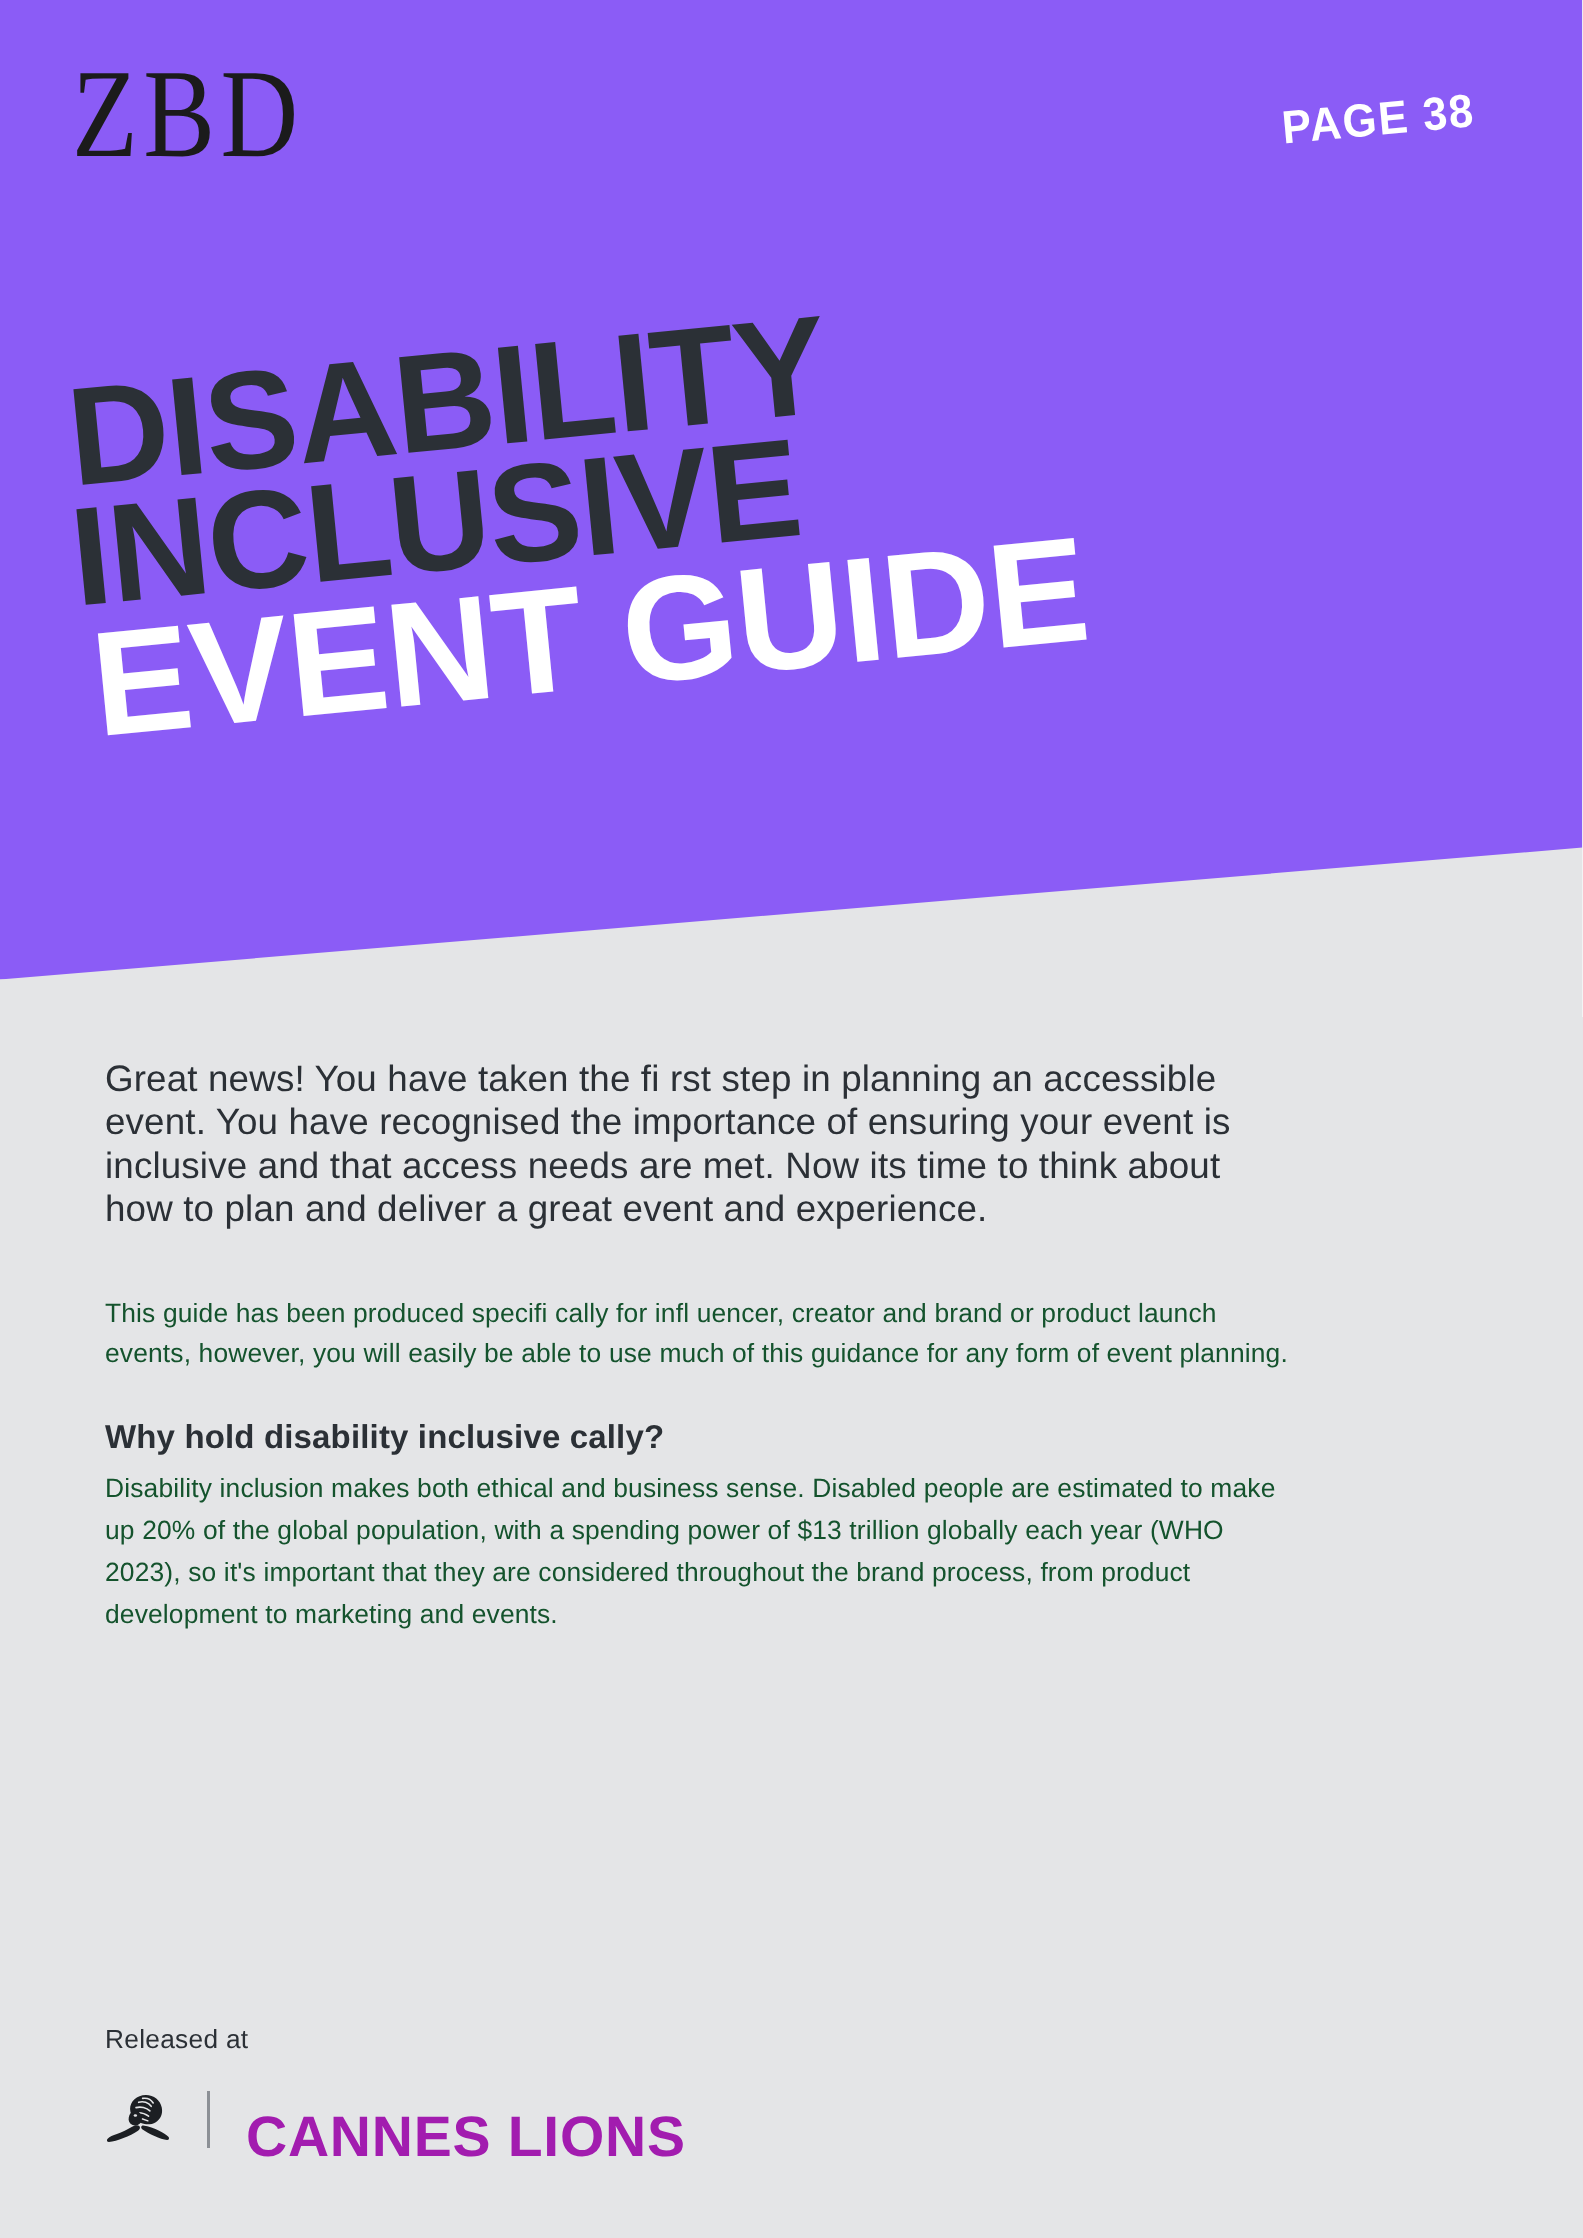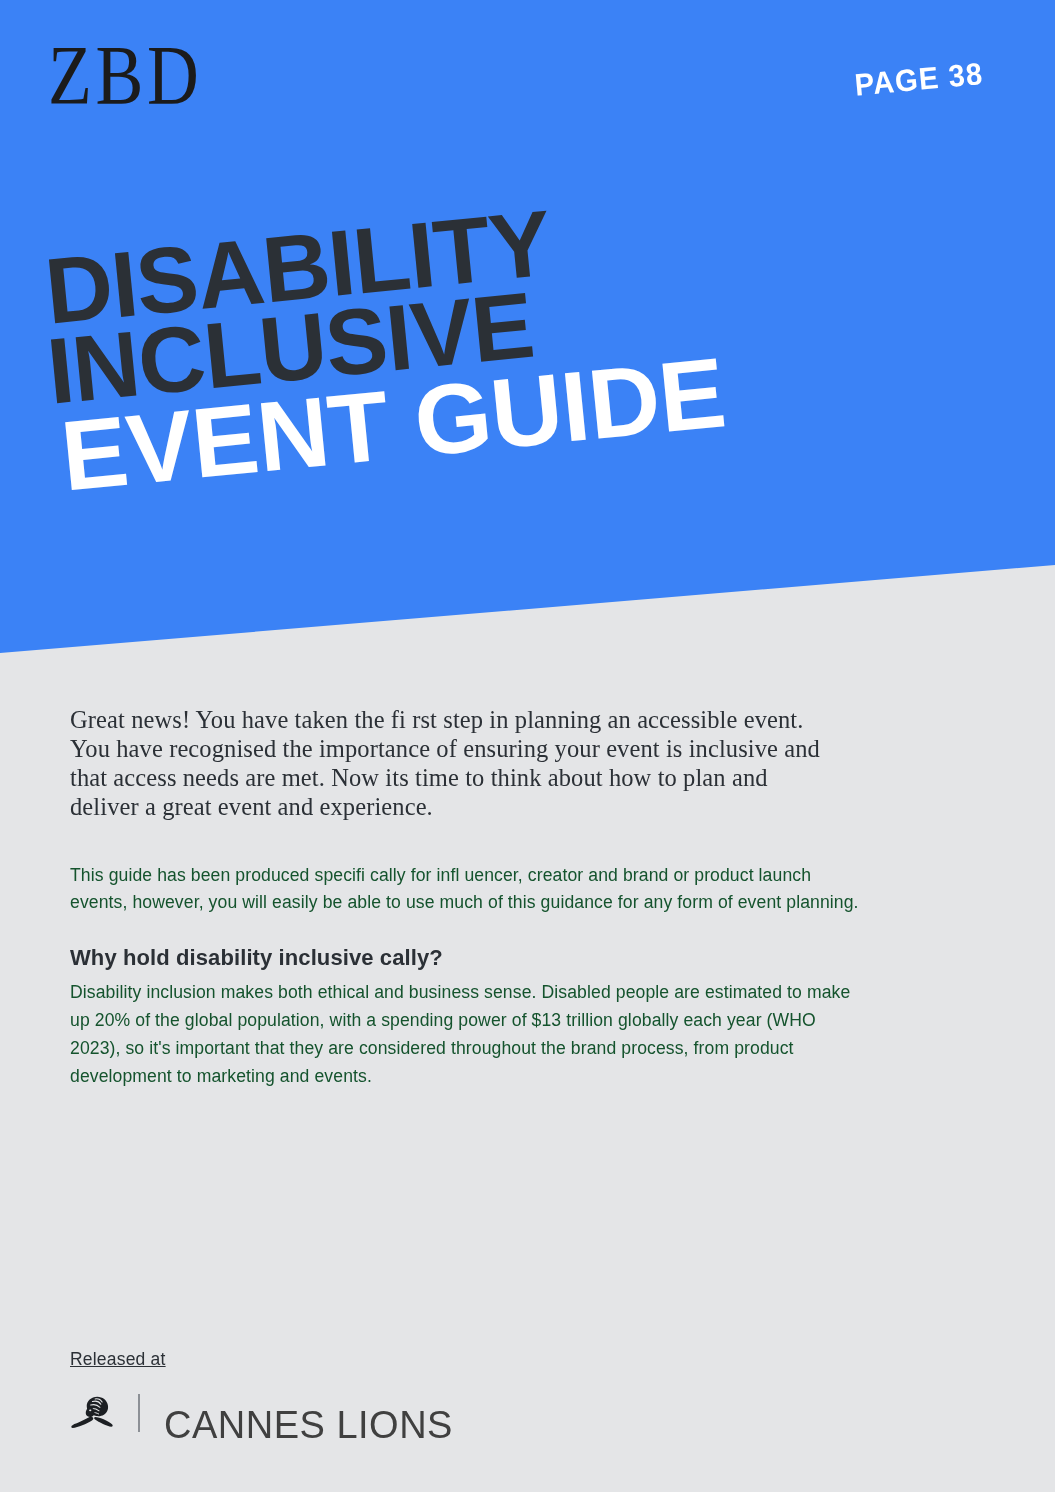--- a/index.html
+++ b/index.html
@@ -19,21 +19,21 @@
     background: #E4E5E7;
   }
 
   
   .banner {
     position: absolute;
     left: 0;
     top: 0;
     width: 1055px;
     height: 660px;
-    background: #3b82f6;
+    background: #8b5cf6;
     
     clip-path: polygon(0 0, 100% 0, 100% 565px, 0 653px);
     overflow: hidden;
   }
 
   
   .brand-logo {
     position: absolute;
     left: 48px;
     top: 34px;
@@ -107,21 +107,21 @@
 
   
   .content {
     position: absolute;
     left: 70px;
     top: 706px;
     width: 800px;
   }
 
   .lede {
-    font-family: Liberation Serif, serif;
+    font-family: Liberation Sans, sans-serif;
     font-size: 24.5px;
     line-height: 1.18;
     color: #2B3036;
     margin: 0 0 40px 0;
     letter-spacing: 0.1px;
     max-width: 760px;
   }
 
   .para {
     font-family: "Liberation Sans", sans-serif;
@@ -154,21 +154,20 @@
     bottom: 48px;
     width: 700px;
   }
 
   .released-at {
     font-family: "Liberation Sans", sans-serif;
     font-size: 17.5px;
     color: #2B3036;
     letter-spacing: 0.2px;
     margin-bottom: 12px;
-    text-decoration: underline;
   }
 
   .cannes-row {
     display: flex;
     align-items: center;
     gap: 0;
   }
 
   .lion-mark {
     width: 44px;
@@ -181,22 +180,22 @@
     width: 2px;
     height: 38px;
     background: #8C9096;
     margin: 0 24px 0 24px;
     flex: 0 0 auto;
   }
 
   .cannes-wordmark {
     font-family: "Liberation Sans", sans-serif;
     font-size: 38px;
-    font-weight: normal;
-    color: #404040;
+    font-weight: bold;
+    color: #a21caf;
     letter-spacing: 0.5px;
     line-height: 1;
     margin-top: 24px;
   }
 </style>
 </head>
 <body>
 
 <div class="page">
 

